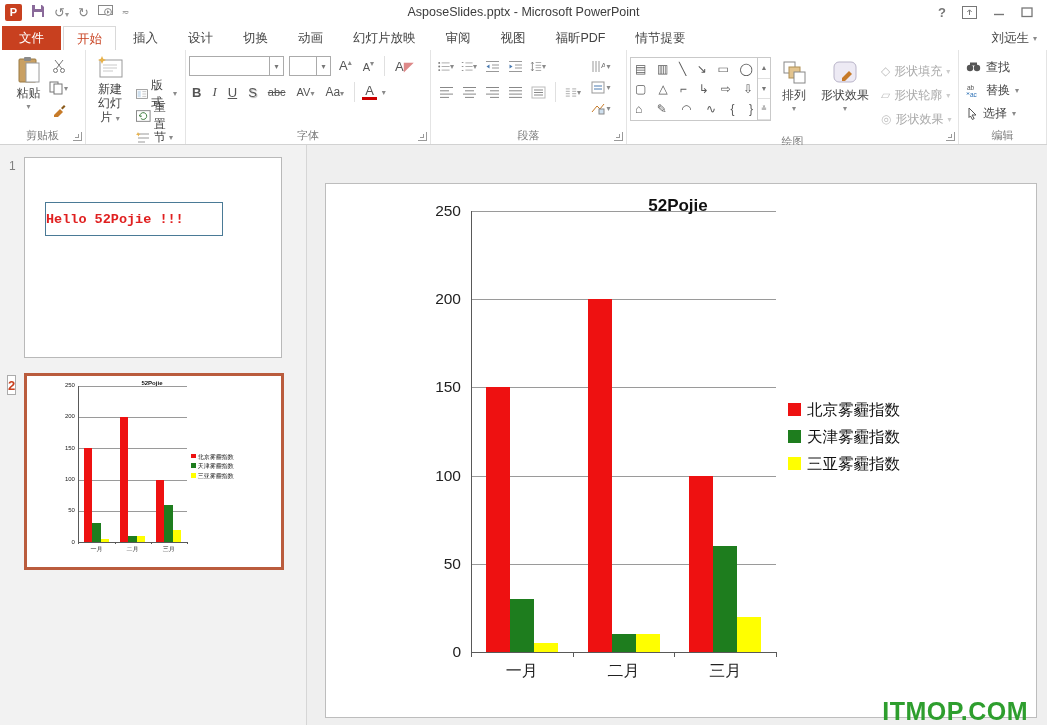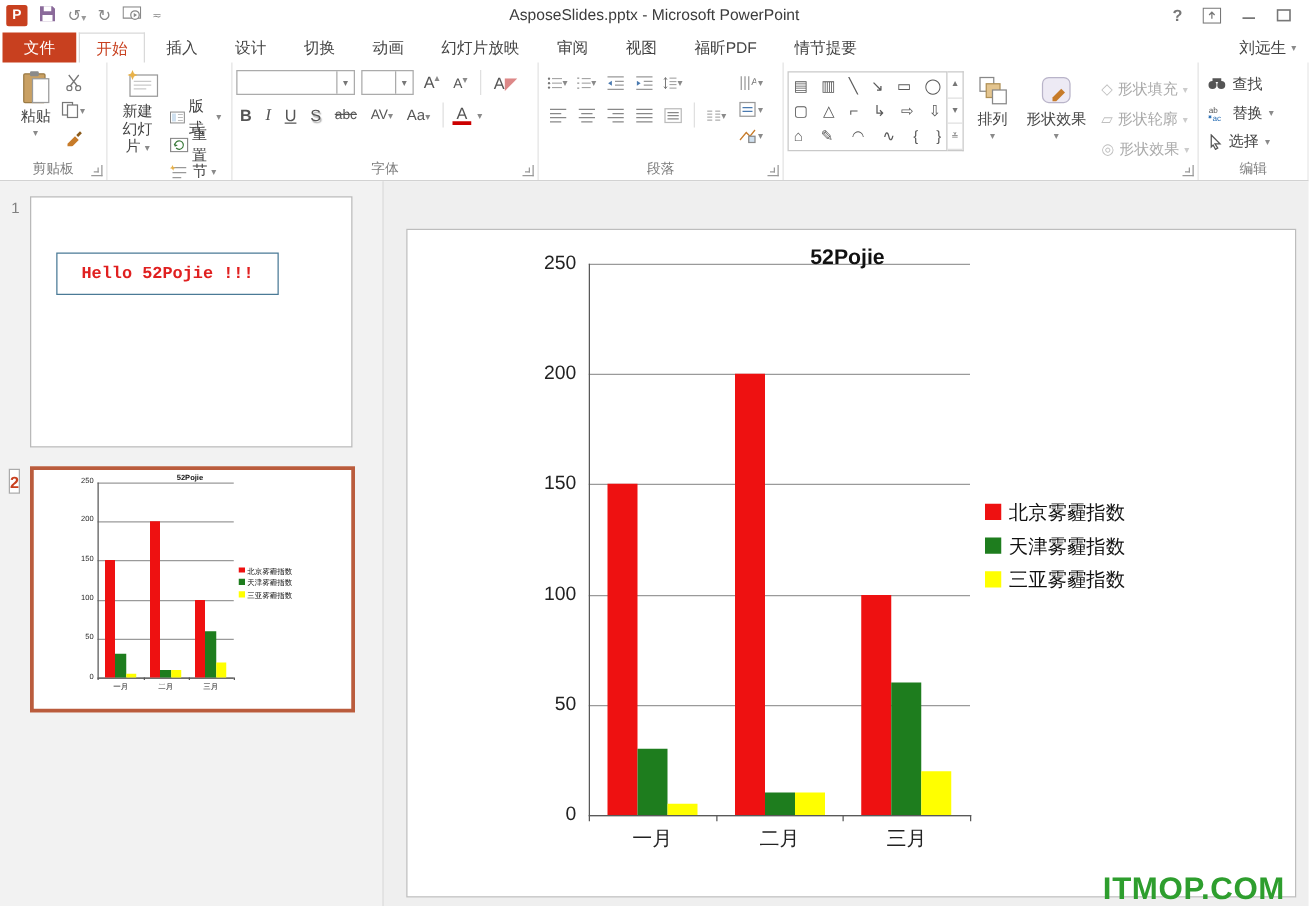--- a/index.html
+++ b/index.html
@@ -65,21 +65,21 @@
   .edrow { display:flex; align-items:center; gap:5px; font-size:12px; color:#444; height:20px; }
 
   
   .main { flex:1; display:flex; min-height:0; }
   .panel { width:307px; background:#f2f2f2; border-right:1px solid #d6d6d6; position:relative; }
   .slide-num { position:absolute; font-size:12px; color:#808080; }
   .slide-num.sel { color:#C8401F; font-weight:bold; font-size:13px; }
   .thumb1 { position:absolute; left:24px; top:12px; width:258px; height:201px; background:#fff;
     border:1px solid #b9b9b9; }
   .hello-box { position:absolute; left:20px; top:44px; width:178px; height:34px; border:1px solid #4a7a96;
-    display:flex; align-items:center; justify-content:center;
+    display:flex; align-items:center; justify-content:flex-start;
     font-family:"Liberation Mono", monospace; font-weight:bold; font-size:13.5px; letter-spacing:0px; }
   .thumb2 { position:absolute; left:24px; top:228px; width:260px; height:197px; background:#fff;
     border:3px solid #BA5C3D; }
   .thumb2-inner { position:absolute; left:0; top:0; width:254px; height:191px; }
   .editor { flex:1; background:#efefef; position:relative; }
   .slide { position:absolute; left:18px; top:38px; width:712px; height:535px; background:#fff;
     border:1px solid #bdbdbd; }
   .chart-host { position:absolute; left:0; top:0; width:100%; height:100%; color:#222; }
   .watermark { position:absolute; right:8px; top:502px; font-size:25px; font-weight:bold;
     letter-spacing:0.5px; }
@@ -187,21 +187,21 @@
               </svg>
           </div>
         </div>
       </div>
       <div class="grp-label">剪贴板</div>
       <div class="launcher"></div>
     </div>
 
     <div class="grp" style="width:100px;">
       <div class="grp-body">
-        <div class="bigbtn" style="width:48px;align-items:flex-end;">
+        <div class="bigbtn" style="width:48px;">
           <svg width="26" height="24" viewBox="0 0 26 24">
               <rect x="3" y="4" width="22" height="17" fill="#fff" stroke="#9a9a9a"></rect>
               <path d="M6 9h14M6 12h14M6 15h10" stroke="#c9c9c9"></path>
               <path d="M5 0l1.2 2.8L9 4 6.2 5.2 5 8 3.8 5.2 1 4l2.8-1.2z" fill="#E8B24A"></path>
             </svg>
           <span class="lbl"><span>新建</span><br>
           <span>幻灯片</span> <span class="dd">▾</span></span>
         </div>
         <div class="minicol" style="gap:3px;">
           <div class="rowbtn" style="height:19px;margin-top:27px;">
@@ -434,20 +434,21 @@
               <span>形状轮廓</span>
               <span class="dd" style="color:#ccc;">▾</span>
             </div>
           <div class="sprow">
               <span class="g">◎</span>
               <span>形状效果</span>
               <span class="dd" style="color:#ccc;">▾</span>
             </div>
         </div>
       </div>
+      <div class="grp-label">绘图</div>
       <div class="launcher"></div>
     </div>
 
     <div class="grp" style="flex:1;">
       <div class="editcol">
         <div class="edrow">
           <svg width="15" height="12" viewBox="0 0 15 12">
               <circle cx="4" cy="7" r="3.2" fill="#555"></circle>
               <circle cx="11" cy="7" r="3.2" fill="#555"></circle>
               <path d="M4 1.5h7v3H4z" fill="#555"></path>

